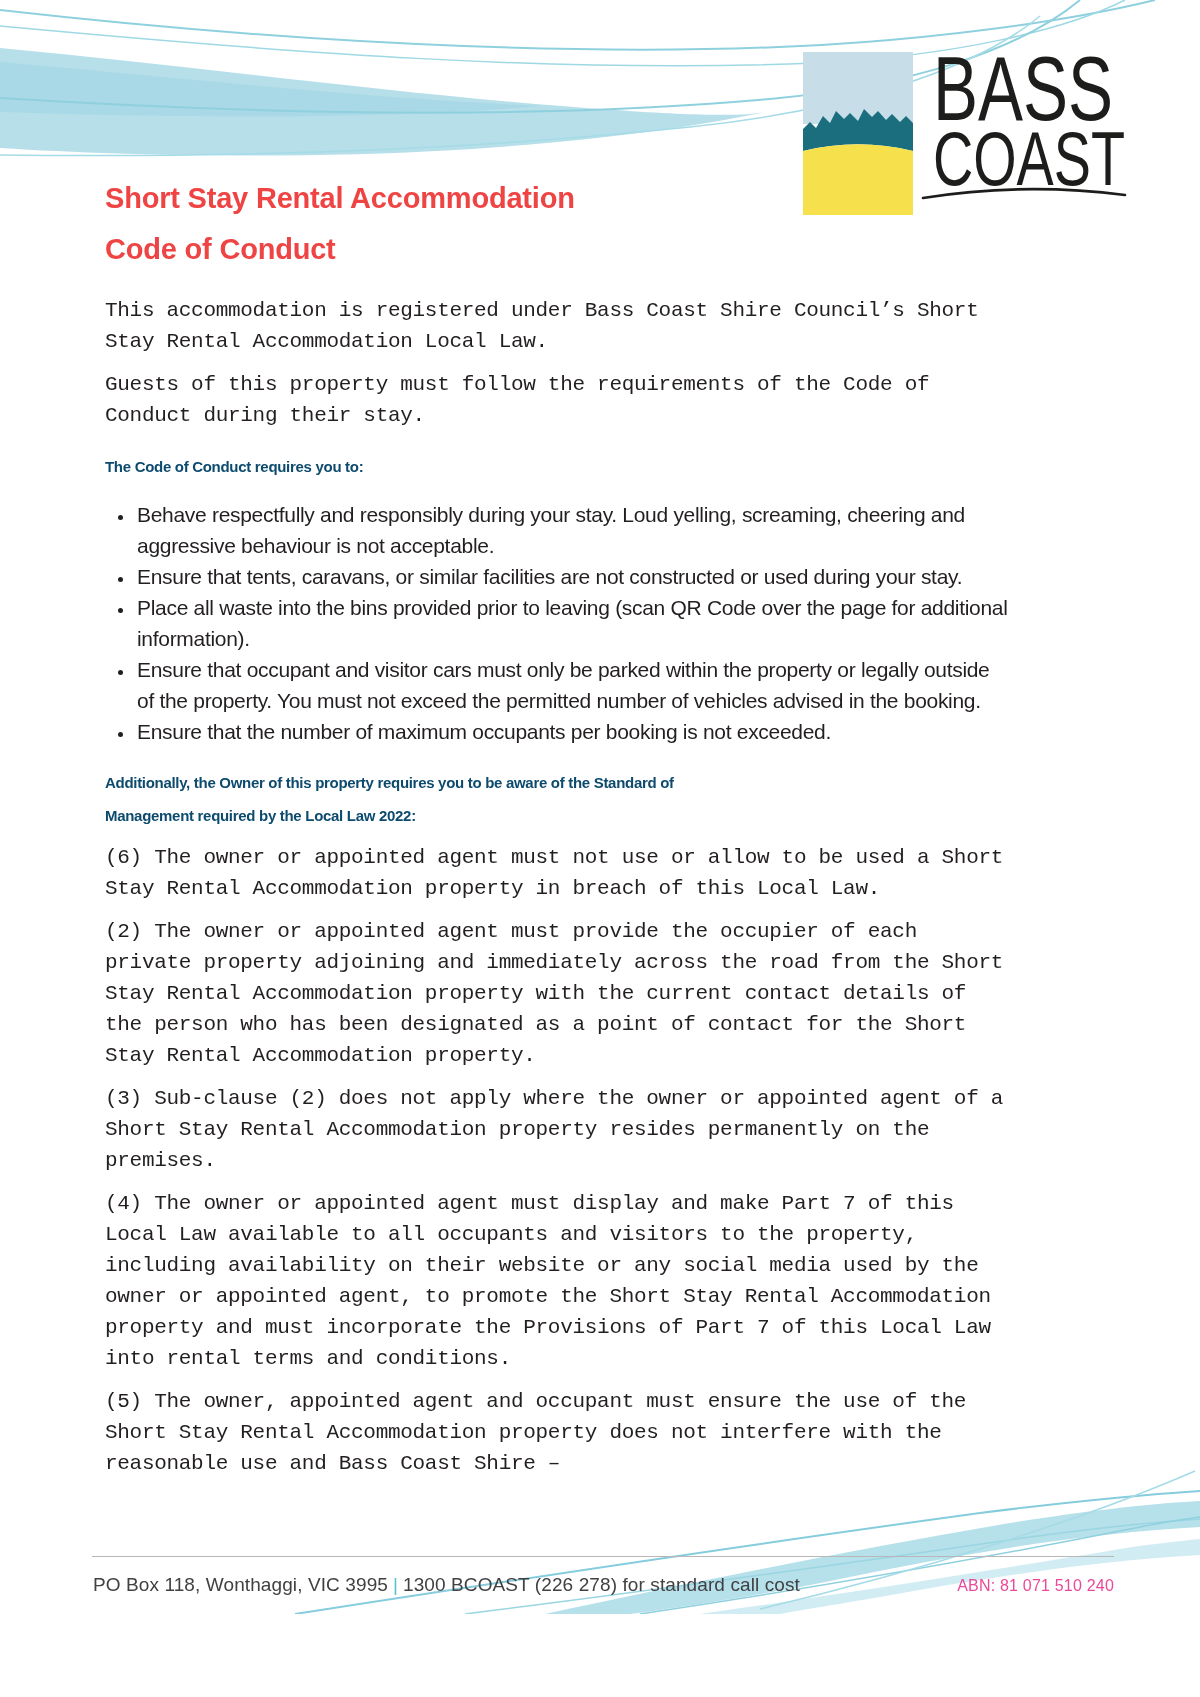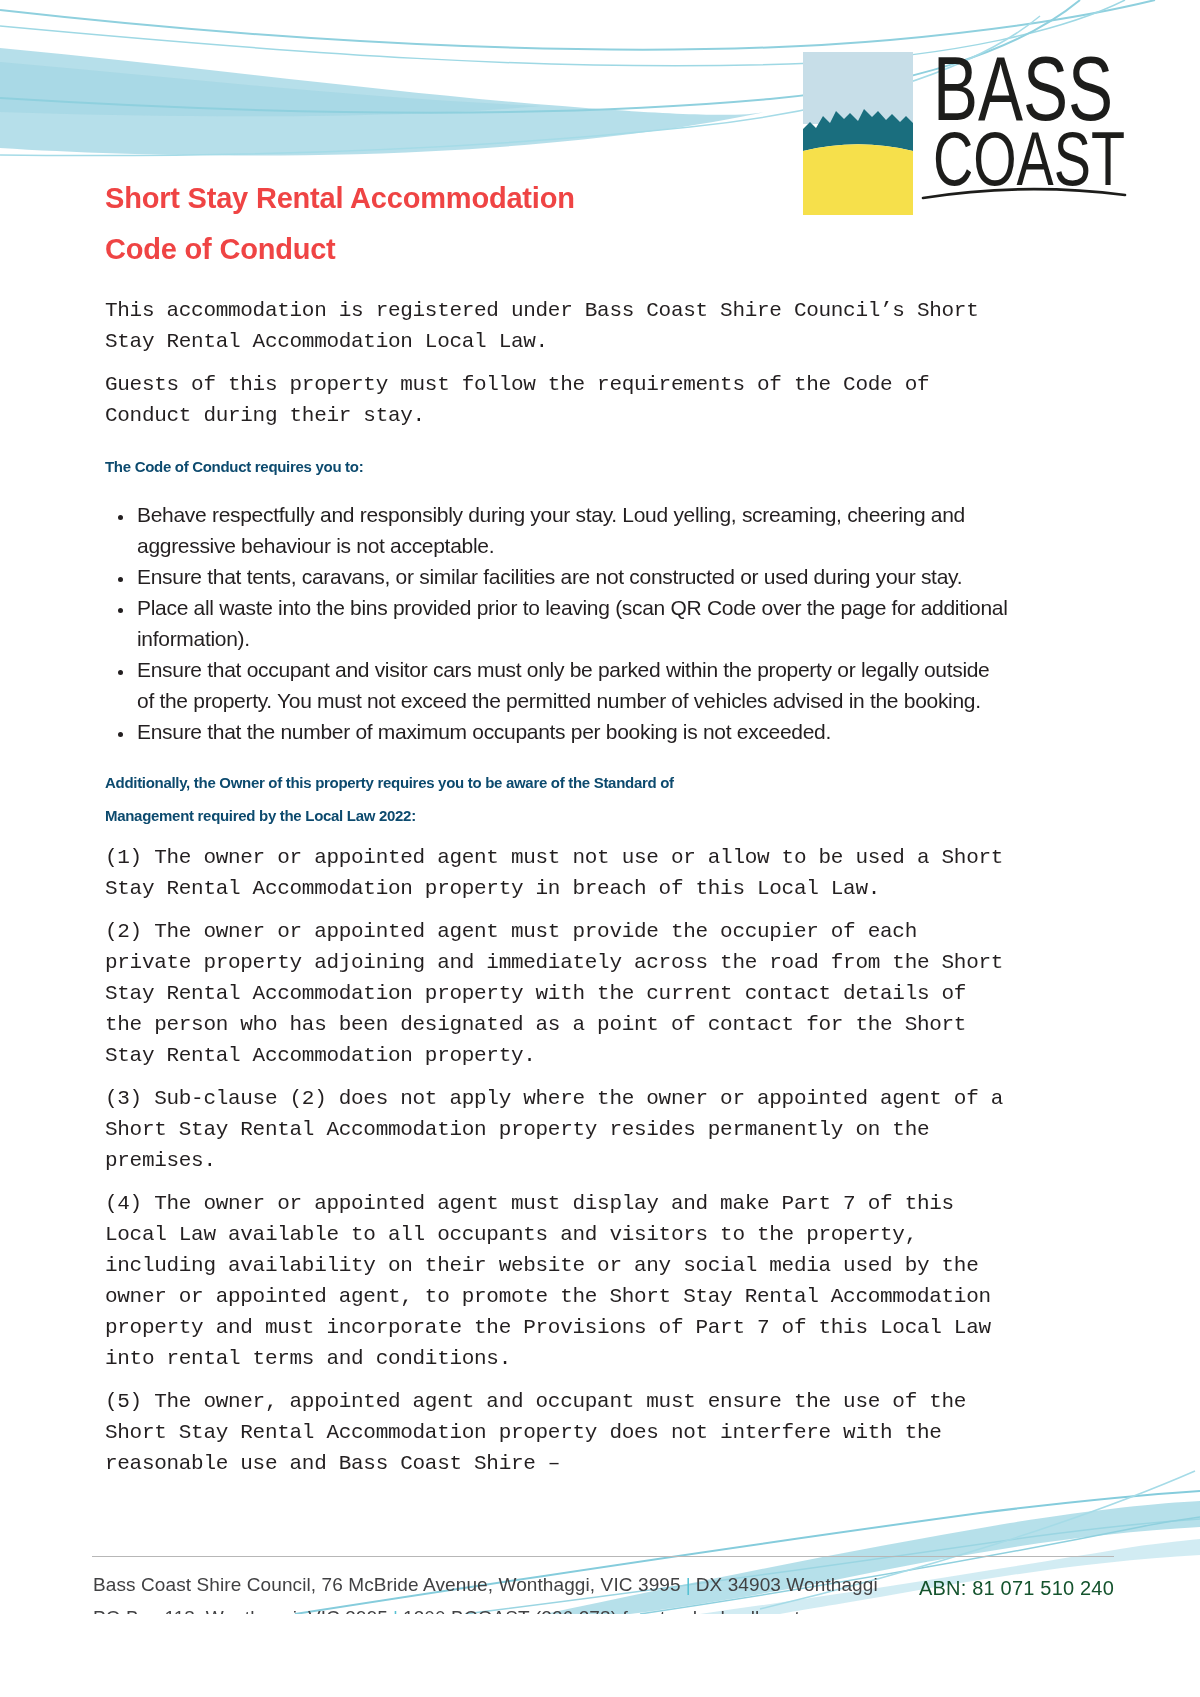--- a/index.html
+++ b/index.html
@@ -39,21 +39,21 @@
     position:absolute; left:92px; right:86px; top:1556px; height:1px;
     background:#b7b7b7; z-index:3;
   }
   .footer-lines {
     position:absolute; left:93px; top:1569px; width:950px; z-index:3;
     font-size:19px; line-height:32.6px; color:#414143; letter-spacing:0.1px;
   }
   .footer-lines .sep { color:#56c1d3; padding:0 5px; }
   .abn {
     position:absolute; right:86px; top:1577px; z-index:3;
-    font-size:20px; color:#14532d; letter-spacing:0.2px;
+    font-size:16px; color:#ec4899; letter-spacing:0.2px;
   }
 </style>
 </head>
 <body>
 
 <div class="page">
 
   <svg class="wave-top" width="1200" height="172" viewBox="0 0 1200 172" preserveAspectRatio="none">
     <path d="M0,48 C210,68 430,98 615,110 C700,116 745,116 765,112 C690,128 585,142 455,150 C305,159 125,156 0,148 Z" fill="#aedce8" opacity="0.9"></path>
     <path d="M0,62 C180,78 360,98 540,106 C430,116 250,120 0,112 Z" fill="#9bd4e2" opacity="0.5"></path>
@@ -98,33 +98,30 @@
       <li>Place all waste into the bins provided prior to leaving (scan QR Code over the page for additional information).</li>
       <li>Ensure that occupant and visitor cars must only be parked within the property or legally outside of the property. You must not exceed the permitted number of vehicles advised in the booking.</li>
       <li>Ensure that the number of maximum occupants per booking is not exceeded.</li>
     </ul>
 
     <h2 class="section-heading">
       <span class="hline">Additionally, the Owner of this property requires you to be aware of the Standard of</span>
       <span class="hline">Management required by the Local Law 2022:</span>
     </h2>
 
-    <p class="body">(1) The owner or appointed agent must not use or allow to be used a Short Stay Rental Accommodation property in breach of this Local Law.</p>
+    <p class="body">(6) The owner or appointed agent must not use or allow to be used a Short Stay Rental Accommodation property in breach of this Local Law.</p>
     <p class="body">(2) The owner or appointed agent must provide the occupier of each private property adjoining and immediately across the road from the Short Stay Rental Accommodation property with the current contact details of the person who has been designated as a point of contact for the Short Stay Rental Accommodation property.</p>
     <p class="body">(3) Sub-clause (2) does not apply where the owner or appointed agent of a Short Stay Rental Accommodation property resides permanently on the premises.</p>
     <p class="body">(4) The owner or appointed agent must display and make Part 7 of this Local Law available to all occupants and visitors to the property, including availability on their website or any social media used by the owner or appointed agent, to promote the Short Stay Rental Accommodation property and must incorporate the Provisions of Part 7 of this Local Law into rental terms and conditions.</p>
     <p class="body">(5) The owner, appointed agent and occupant must ensure the use of the Short Stay Rental Accommodation property does not interfere with the reasonable use and Bass Coast Shire –</p>
   </div>
 
   <div class="footer-rule"></div>
 
   <div class="footer-lines">
     <div>
-      <span>Bass Coast Shire Council, 76 McBride Avenue, Wonthaggi, VIC 3995</span><span class="sep">|</span><span>DX 34903 Wonthaggi</span>
-    </div>
-    <div>
       <span>PO Box 118, Wonthaggi, VIC 3995</span><span class="sep">|</span><span>1300 BCOAST (226 278) for standard call cost</span>
     </div>
   </div>
 
   <div class="abn">ABN: 81 071 510 240</div>
 
 </div>
 
 </body></html>

